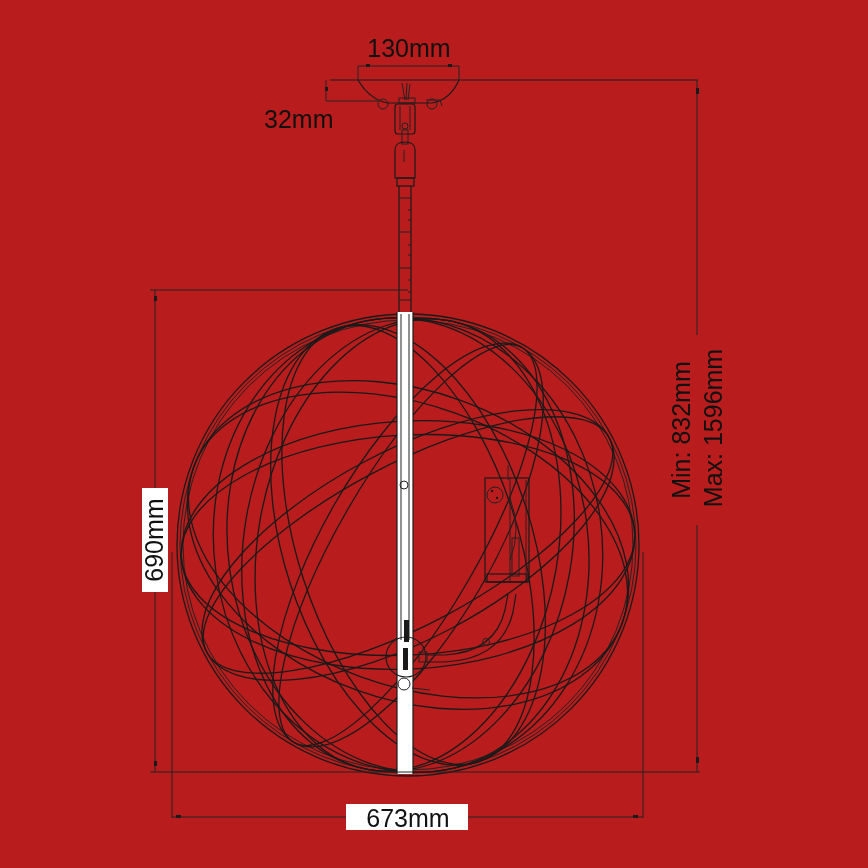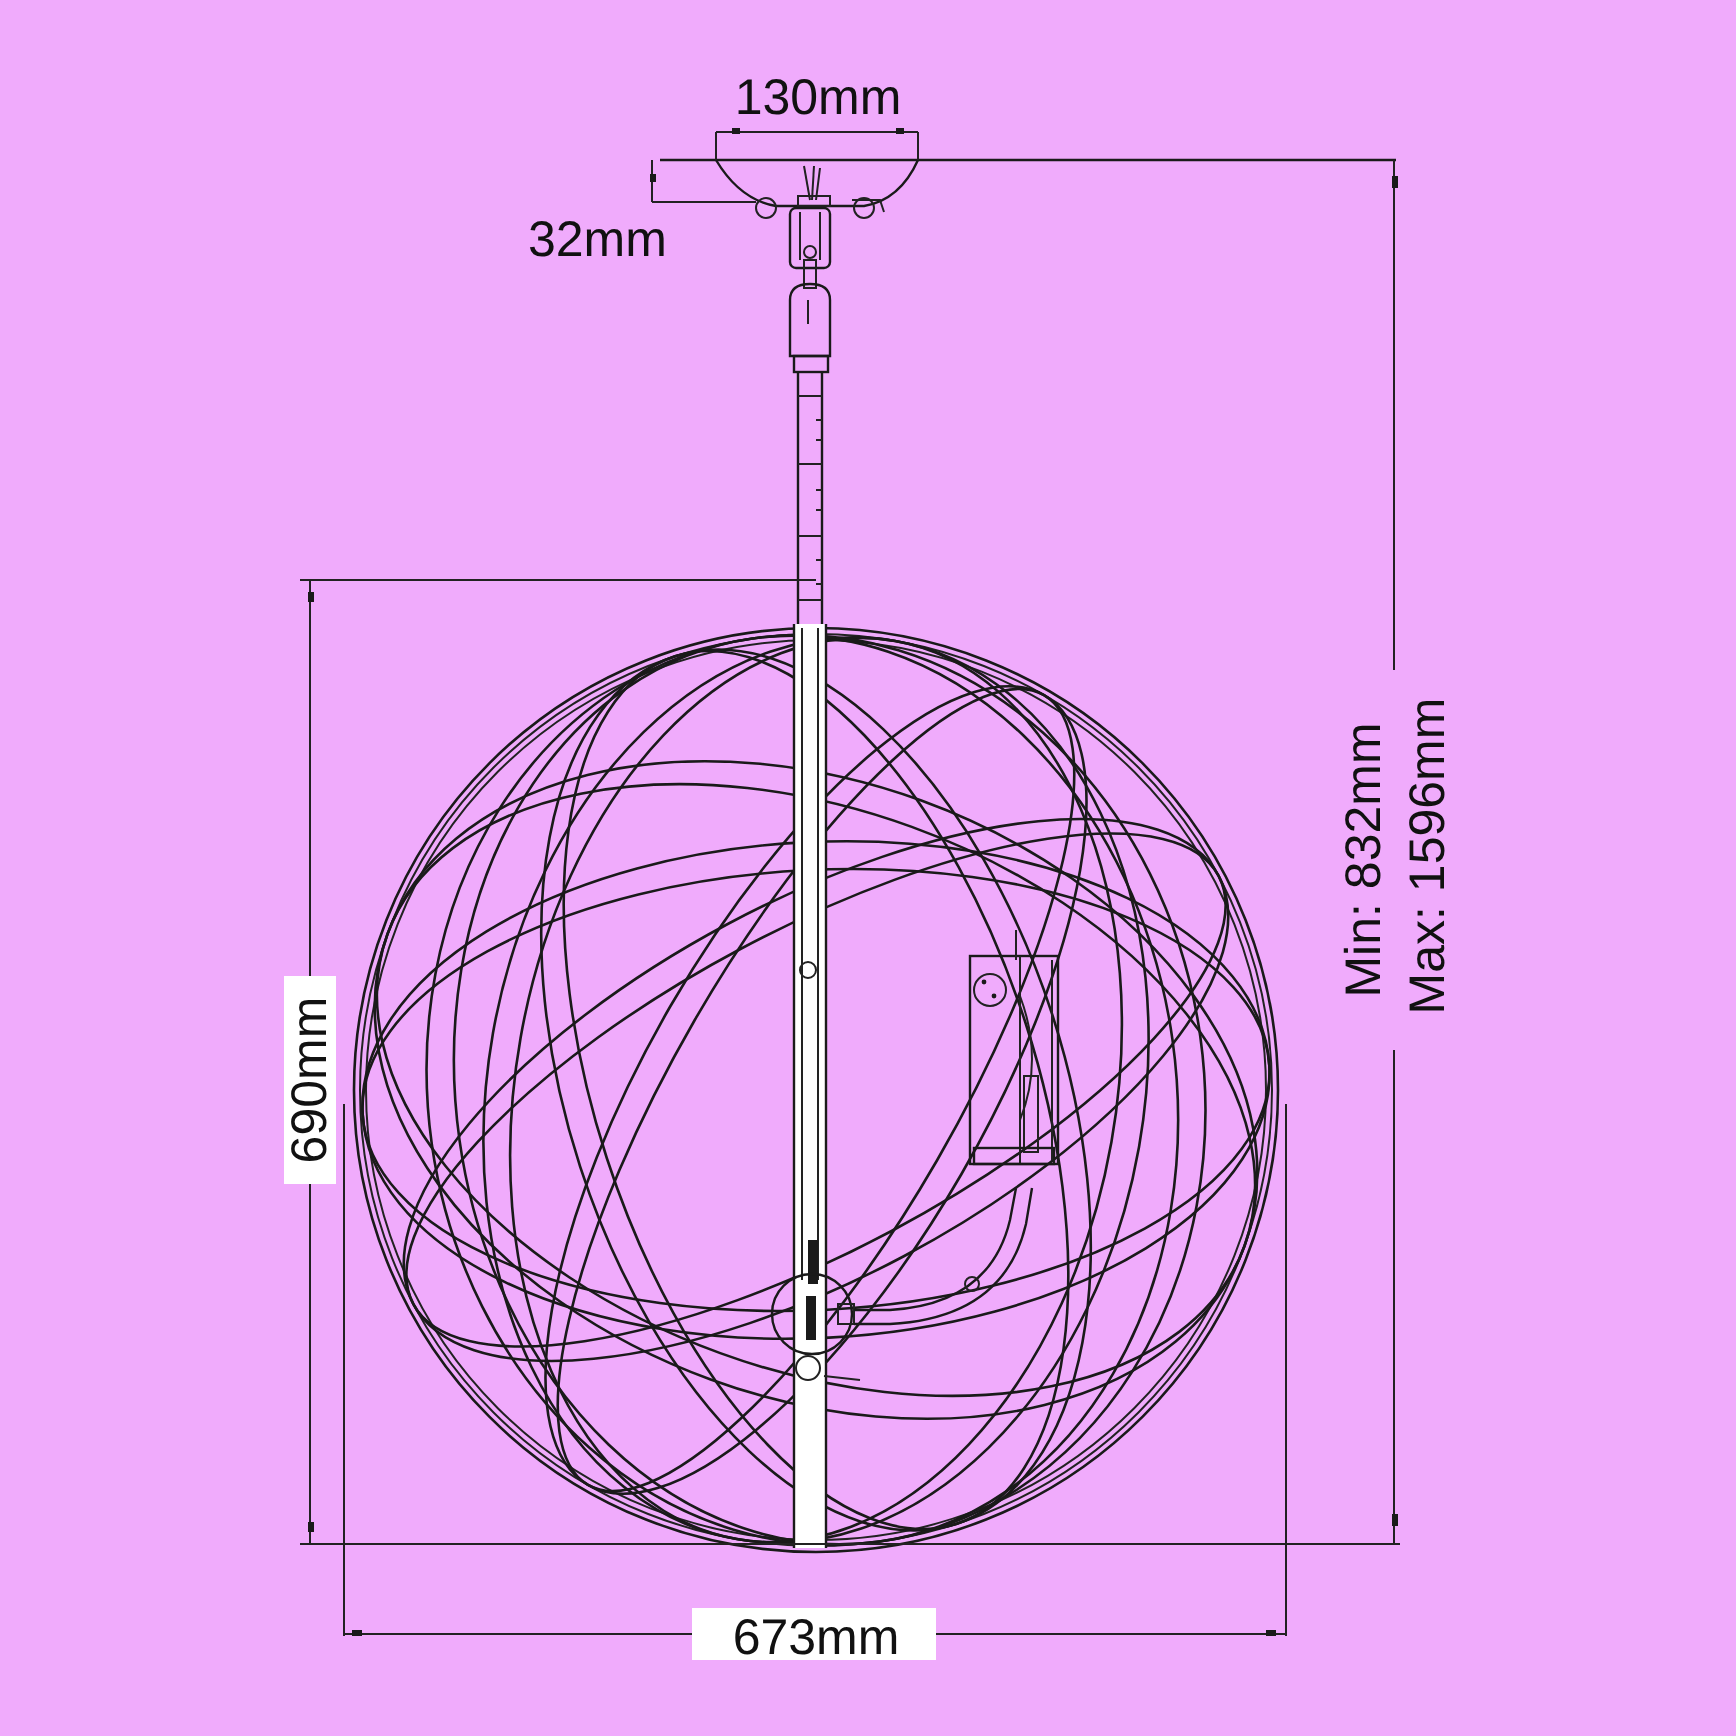--- a/index.html
+++ b/index.html
@@ -1,16 +1,16 @@
 <!DOCTYPE html>
 <html><head>
 <meta charset="utf-8">
 <style>
   html, body { margin: 0; padding: 0; background: #ffffff; }
-  #stage { position: relative; width: 868px; height: 868px; overflow: hidden; background: #f0abfc; }
+  #stage { position: relative; width: 868px; height: 868px; overflow: hidden; background: #b91c1c; }
   svg { position: absolute; left: 0; top: 0; }
   .dim-text { font-family: "Liberation Sans", sans-serif; font-size: 25px; fill: #111111; }
   .line { stroke: #1a1a1a; stroke-width: 1.2; fill: none; }
   .thin { stroke: #222222; stroke-width: 1; fill: none; }
   .band { stroke: #1a1a1a; stroke-width: 1.3; fill: none; }
 </style>
 </head>
 <body>
 
 <div id="stage">

